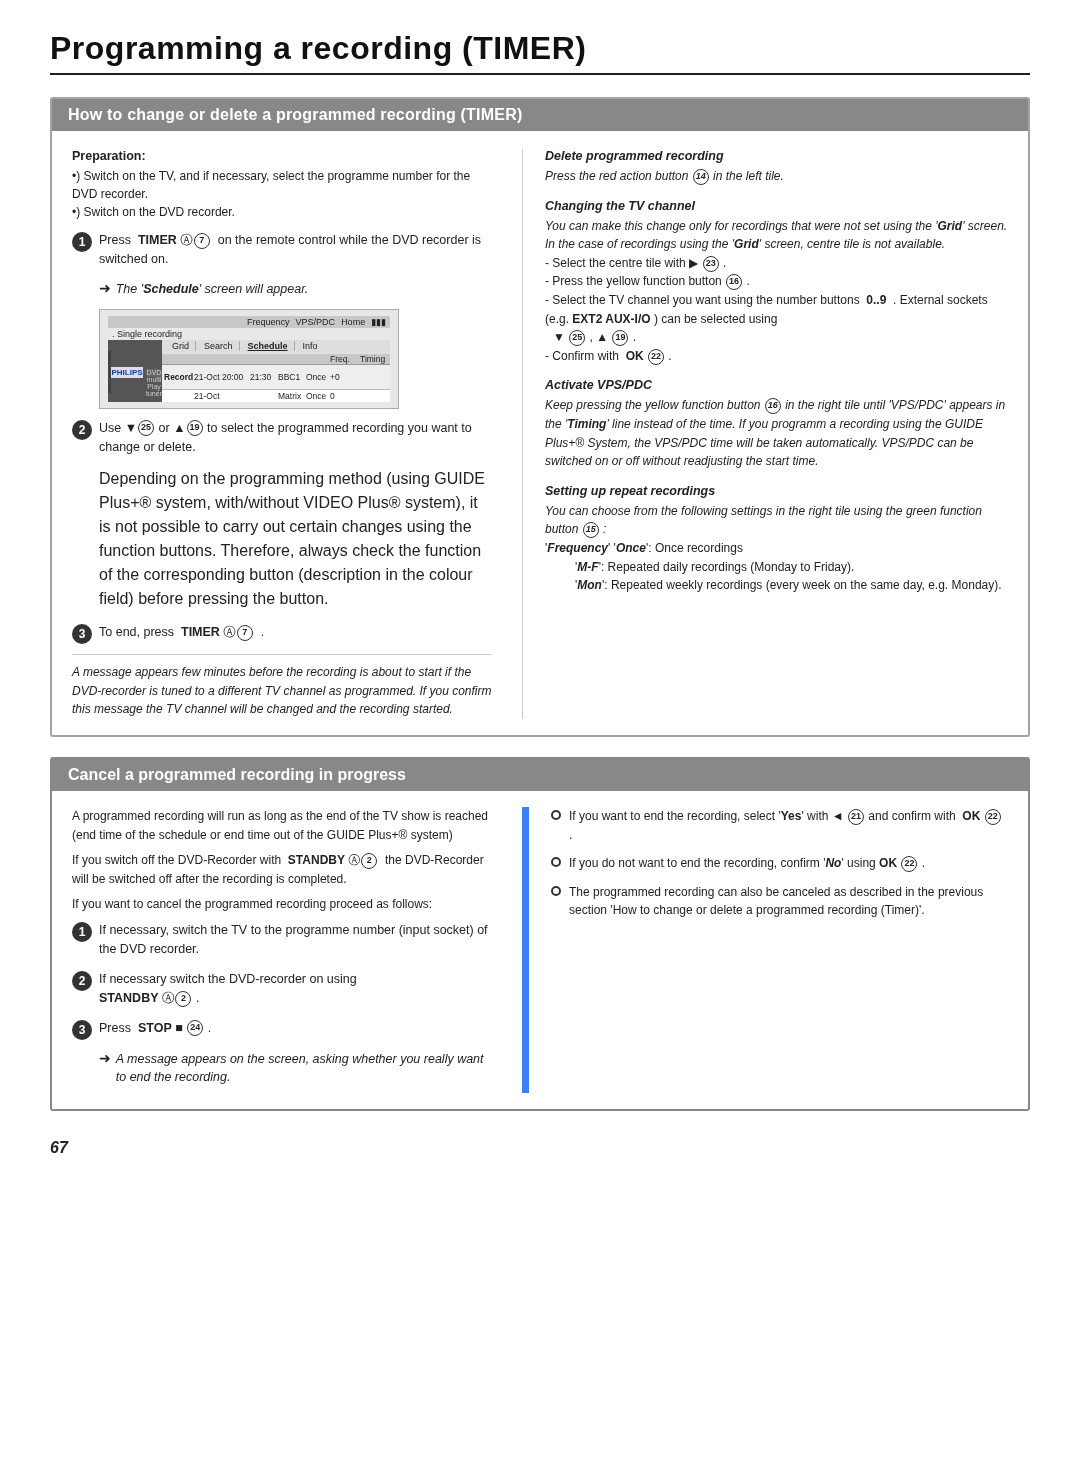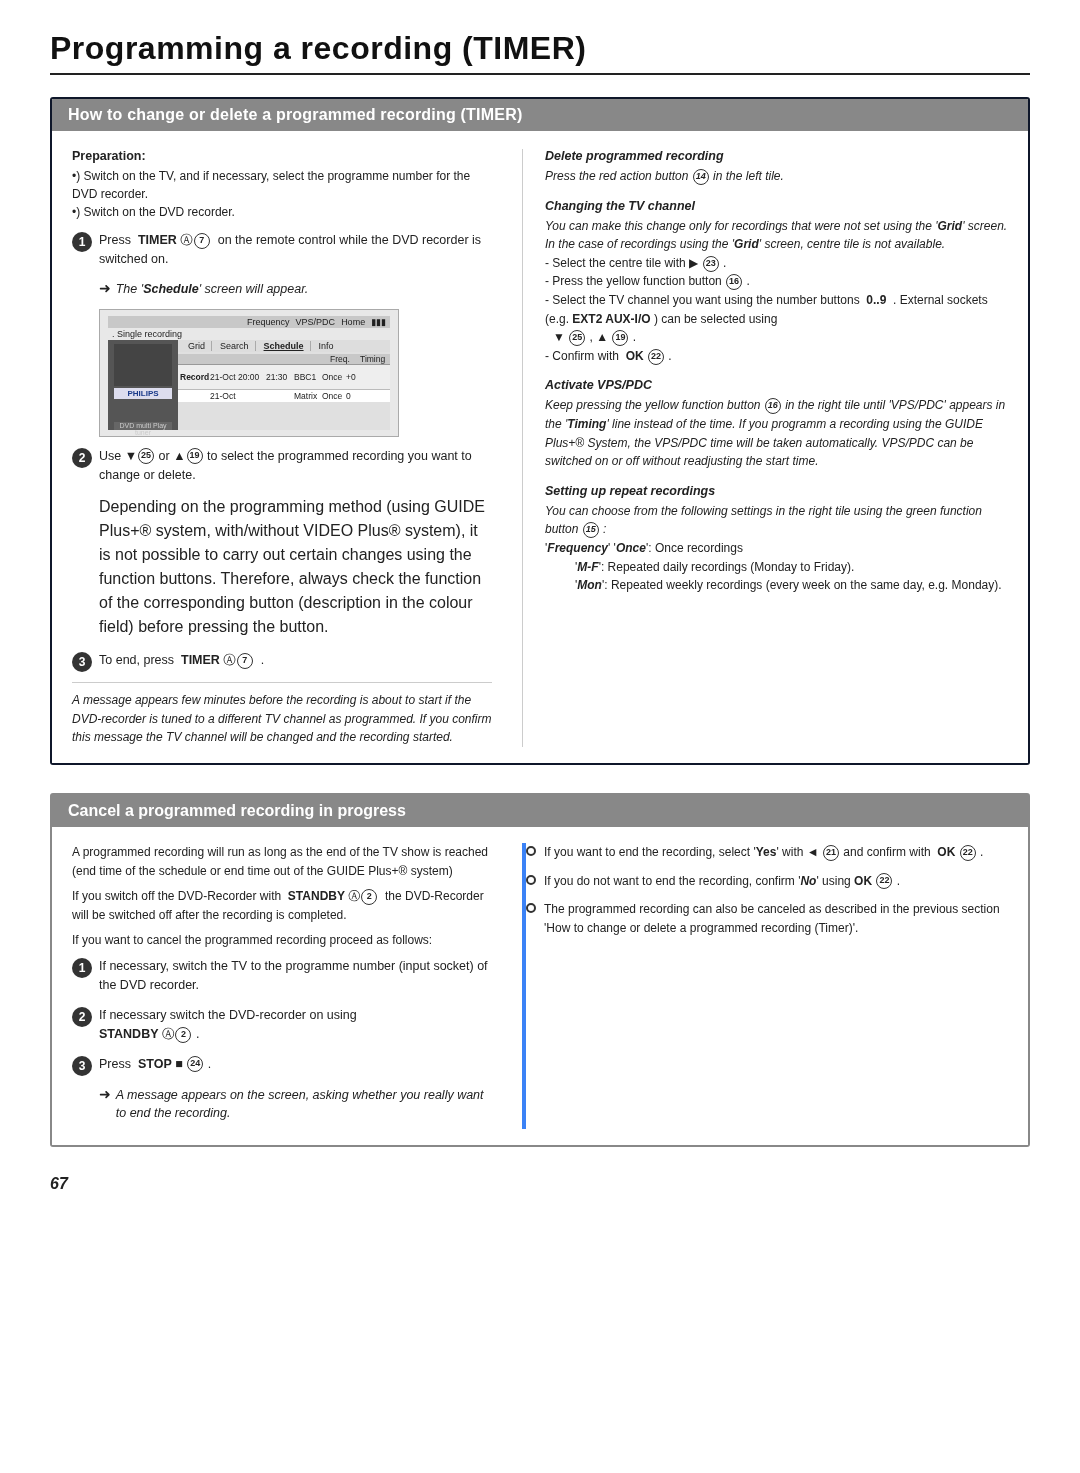--- a/index.html
+++ b/index.html
@@ -18,23 +18,23 @@
       color: #111;
       margin-bottom: 6px;
       letter-spacing: 0.5px;
     }
     .title-rule {
       border: none;
       border-top: 2.5px solid #222;
       margin-bottom: 22px;
     }
     .section-box {
-      border: 2px solid #0f172a;
+      border: 2px solid #a3a3a3;
       border-radius: 3px;
-      margin-bottom: 28px;
+      margin-bottom: 20px;
       padding: 0;
       background: #f5f5f5;
     }
     .section-header {
       background: #888;
       color: #fff;
       font-size: 16px;
       font-weight: bold;
       padding: 7px 16px;
       border-radius: 1px 1px 0 0;
@@ -163,21 +163,22 @@
       padding: 16px 20px;
       display: flex;
       gap: 30px;
     }
     .cancel-left {
       flex: 0 0 420px;
       max-width: 420px;
     }
     .cancel-right {
       flex: 1;
-      border-left: 4px solid #3b82f6;
+      border-left: 7px solid #3b82f6;
+      padding-left: 22px;
     }
     .cancel-text {
       font-size: 12px;
       line-height: 1.55;
       margin-bottom: 7px;
     }
     .cancel-text b { font-weight: bold; }
     .bullet-item {
       display: flex;
       align-items: flex-start;
@@ -228,24 +229,24 @@
     }
     .screen-nav span {
       padding: 0 6px;
       border-right: 1px solid #aaa;
     }
     .screen-nav span:last-child { border-right: none; }
     .dvd-inner {
       display: flex;
     }
     .dvd-left-panel {
-      width: 70px;
+      width: 54px;
       background: #555;
       display: flex;
-      flex-direction: column;
+      flex-direction: row;
       align-items: center;
       justify-content: space-between;
       padding-top: 4px;
     }
     .dvd-right-panel {
       flex: 1;
       background: #e0e0e0;
       font-size: 9px;
     }
     .screen-header-row {

